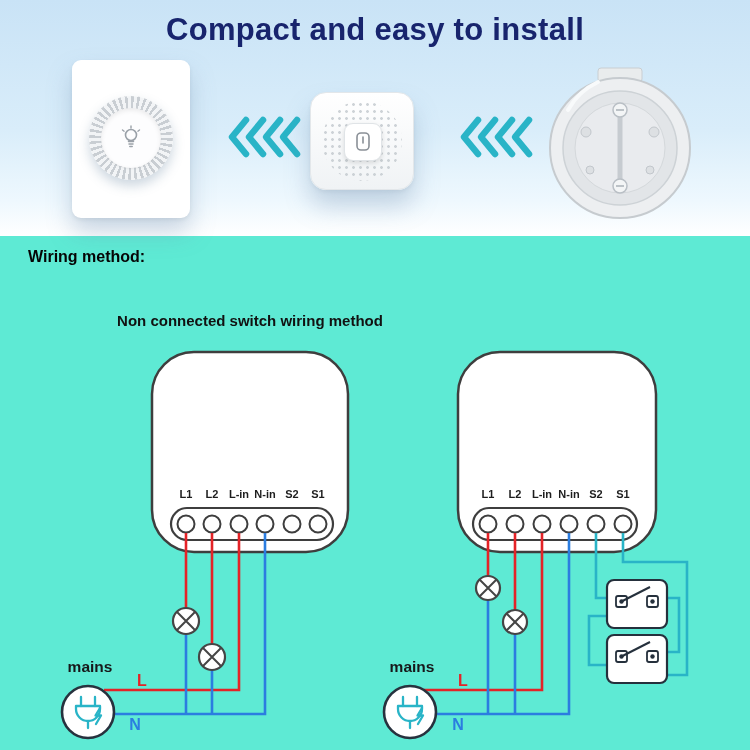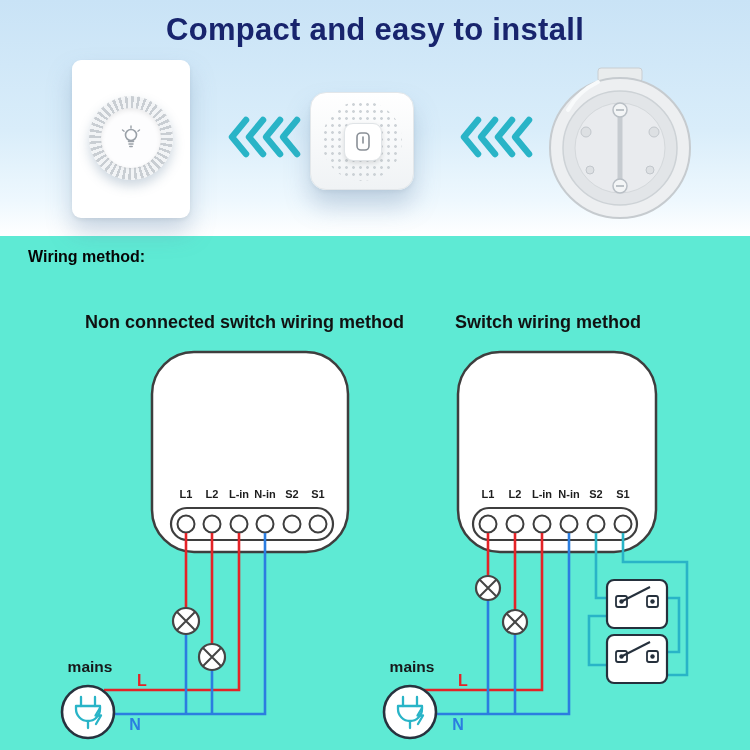--- a/index.html
+++ b/index.html
@@ -32,21 +32,21 @@
   .dots{position:absolute;left:11px;top:8px;width:80px;height:80px;border-radius:50%;
         background-image:radial-gradient(#c6ccd1 1.3px,transparent 1.5px);background-size:7px 7px;opacity:.85;}
   .mod-btn{position:absolute;left:33px;top:30px;width:36px;height:36px;background:#fff;
            border:1px solid #e0e4e7;border-radius:9px;box-shadow:0 2px 5px rgba(0,0,0,.12);
            display:flex;align-items:center;justify-content:center;}
 
   .jbox{position:absolute;left:540px;top:66px;}
 
   
   .wiring-heading{position:absolute;left:28px;top:248px;margin:0;font-size:16px;font-weight:800;color:#050505;}
-  .dtitle{position:absolute;top:312px;margin:0;font-size:18px;font-weight:700;color:#111;}
+  .dtitle{position:absolute;top:312px;margin:0;font-size:15px;font-weight:700;color:#111;text-align:center;}
   .dtitle.left{left:85px;width:330px;}
   .dtitle.right{left:455px;width:205px;}
 
   .diagram{position:absolute;top:340px;}
   .mod-outline{fill:#fff;stroke:#3e3e3e;stroke-width:2.5;}
   .mod-outline.thin{stroke-width:2.2;}
   .term{fill:#fff;stroke:#3e3e3e;stroke-width:2;}
   .tlabel text{font:bold 11px "Liberation Sans",sans-serif;fill:#1d1d1d;text-anchor:middle;}
   .wire path{fill:none;stroke-width:2.6;}
   .wire.red path{stroke:var(--live-red,#e42327);}
@@ -119,21 +119,20 @@
     <line x1="76" y1="120" x2="84" y2="120" stroke="#aab1b7" stroke-width="1.5"></line>
     <circle cx="46" cy="66" r="5" fill="#dde0e3" stroke="#c2c7cc"></circle>
     <circle cx="114" cy="66" r="5" fill="#dde0e3" stroke="#c2c7cc"></circle>
     <circle cx="50" cy="104" r="4" fill="#dde0e3" stroke="#c2c7cc"></circle>
     <circle cx="110" cy="104" r="4" fill="#dde0e3" stroke="#c2c7cc"></circle>
     <path d="M28,44 a66,66 0 0 1 30,-28" fill="none" stroke="#f8fafb" stroke-width="4" stroke-linecap="round"></path>
   </svg>
 
   <h2 class="wiring-heading">Wiring method:</h2>
   <h3 class="dtitle left">Non connected switch wiring method</h3>
-  <h3 class="dtitle right">Switch wiring method</h3>
 
   <svg class="diagram" style="left:0" width="375" height="410" viewBox="0 0 375 410">
     <g>
       <rect class="mod-outline" x="152" y="12" width="196" height="200" rx="42"></rect>
       <rect class="mod-outline thin" x="171" y="168" width="162" height="32" rx="16"></rect>
       <circle class="term" cx="186" cy="184" r="8.5"></circle>
       <circle class="term" cx="212" cy="184" r="8.5"></circle>
       <circle class="term" cx="239" cy="184" r="8.5"></circle>
       <circle class="term" cx="265" cy="184" r="8.5"></circle>
       <circle class="term" cx="292" cy="184" r="8.5"></circle>

